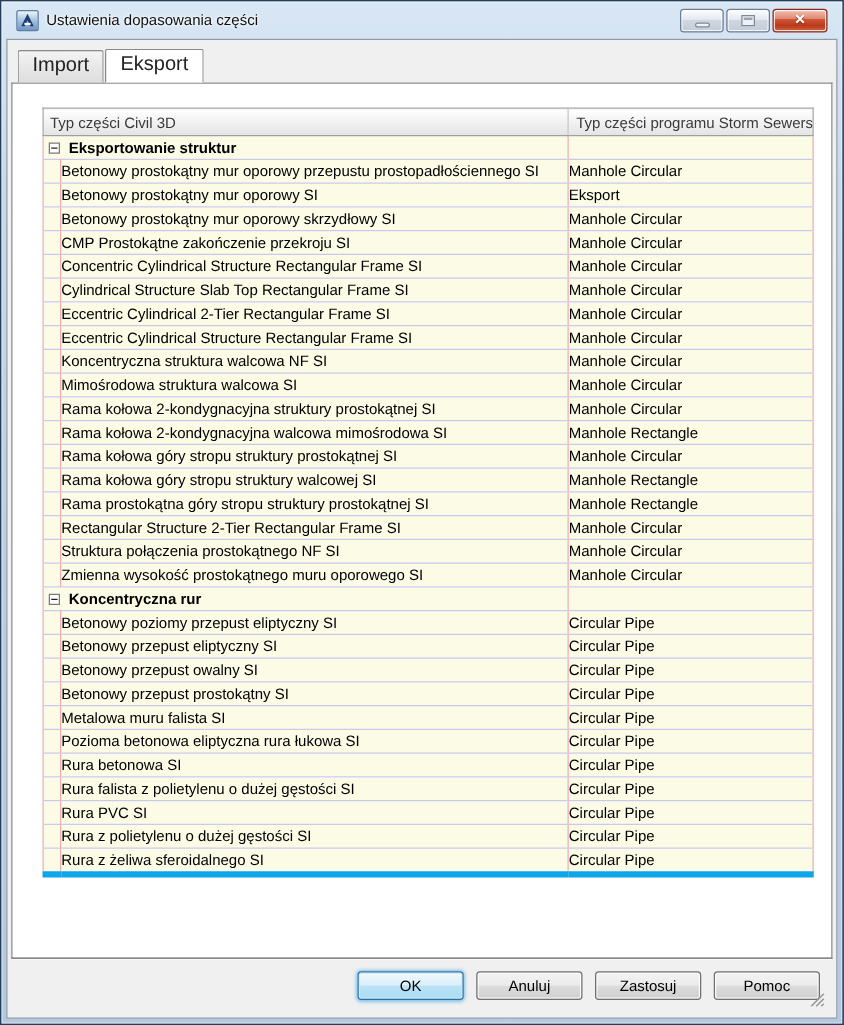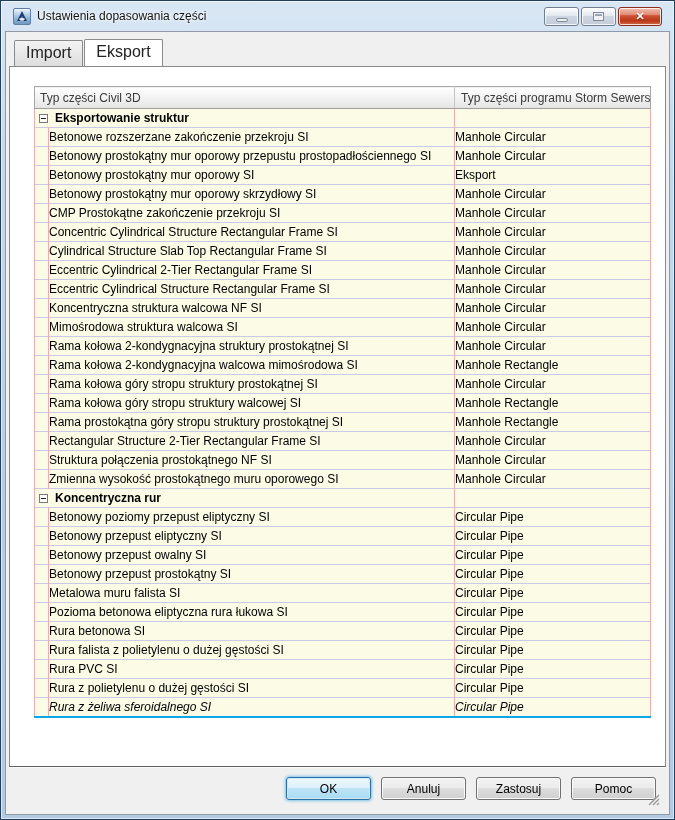--- a/index.html
+++ b/index.html
@@ -77,21 +77,21 @@
   .mapping-table thead th.h-first { border-left:1px solid #a8a8a8; border-right:1px solid #c4c4c4; }
   .mapping-table thead th.h-last  { border-right:1px solid #a8a8a8; padding-left:6px; }
 
   .mapping-table tbody td {
     height:19px; background:#fbfbe6; border-top:1px solid #c9c9e9;
     padding:0; white-space:nowrap; overflow:hidden; line-height:18px;
   }
   .mapping-table tbody tr:first-child td { border-top:none; }
   .mapping-table tbody td.first  { border-left:1px solid #eeaeae; }
   .mapping-table tbody td.last   { border-right:1px solid #eeaeae; }
-  .mapping-table tbody tr:last-child td { border-bottom:2px solid #0ea5e9;font-style:italic; }
+  .mapping-table tbody tr:last-child td { border-bottom:5px solid #0ea5e9; }
 
   td.indent-cell { border-right:1px solid #eeaeae; }
   td.name-cell   { border-right:1px solid #eeaeae; padding-left:3px; }
   td.value-cell  { padding-left:6px; }
 
   tr.group-row td.group-main { font-weight:bold; padding-left:4px; }
   tr.group-row td.group-value { border-left:1px solid #eeaeae; }
 
   .minus-box {
     display:inline-block; width:9px; height:9px; background:#fff;
@@ -161,25 +161,20 @@
             <th class="h-last">Typ części programu Storm Sewers</th>
           </tr>
         </thead>
         <tbody>
             <tr class="group-row">
               <td colspan="2" class="group-main first"><span class="minus-box"></span><span>Eksportowanie struktur</span></td>
               <td class="group-value last"></td>
             </tr>
             <tr>
               <td class="indent-cell first"></td>
-              <td class="name-cell">Betonowe rozszerzane zakończenie przekroju SI</td>
-              <td class="value-cell last">Manhole Circular</td>
-            </tr>
-            <tr>
-              <td class="indent-cell first"></td>
               <td class="name-cell">Betonowy prostokątny mur oporowy przepustu prostopadłościennego SI</td>
               <td class="value-cell last">Manhole Circular</td>
             </tr>
             <tr>
               <td class="indent-cell first"></td>
               <td class="name-cell">Betonowy prostokątny mur oporowy SI</td>
               <td class="value-cell last">Eksport</td>
             </tr>
             <tr>
               <td class="indent-cell first"></td>

